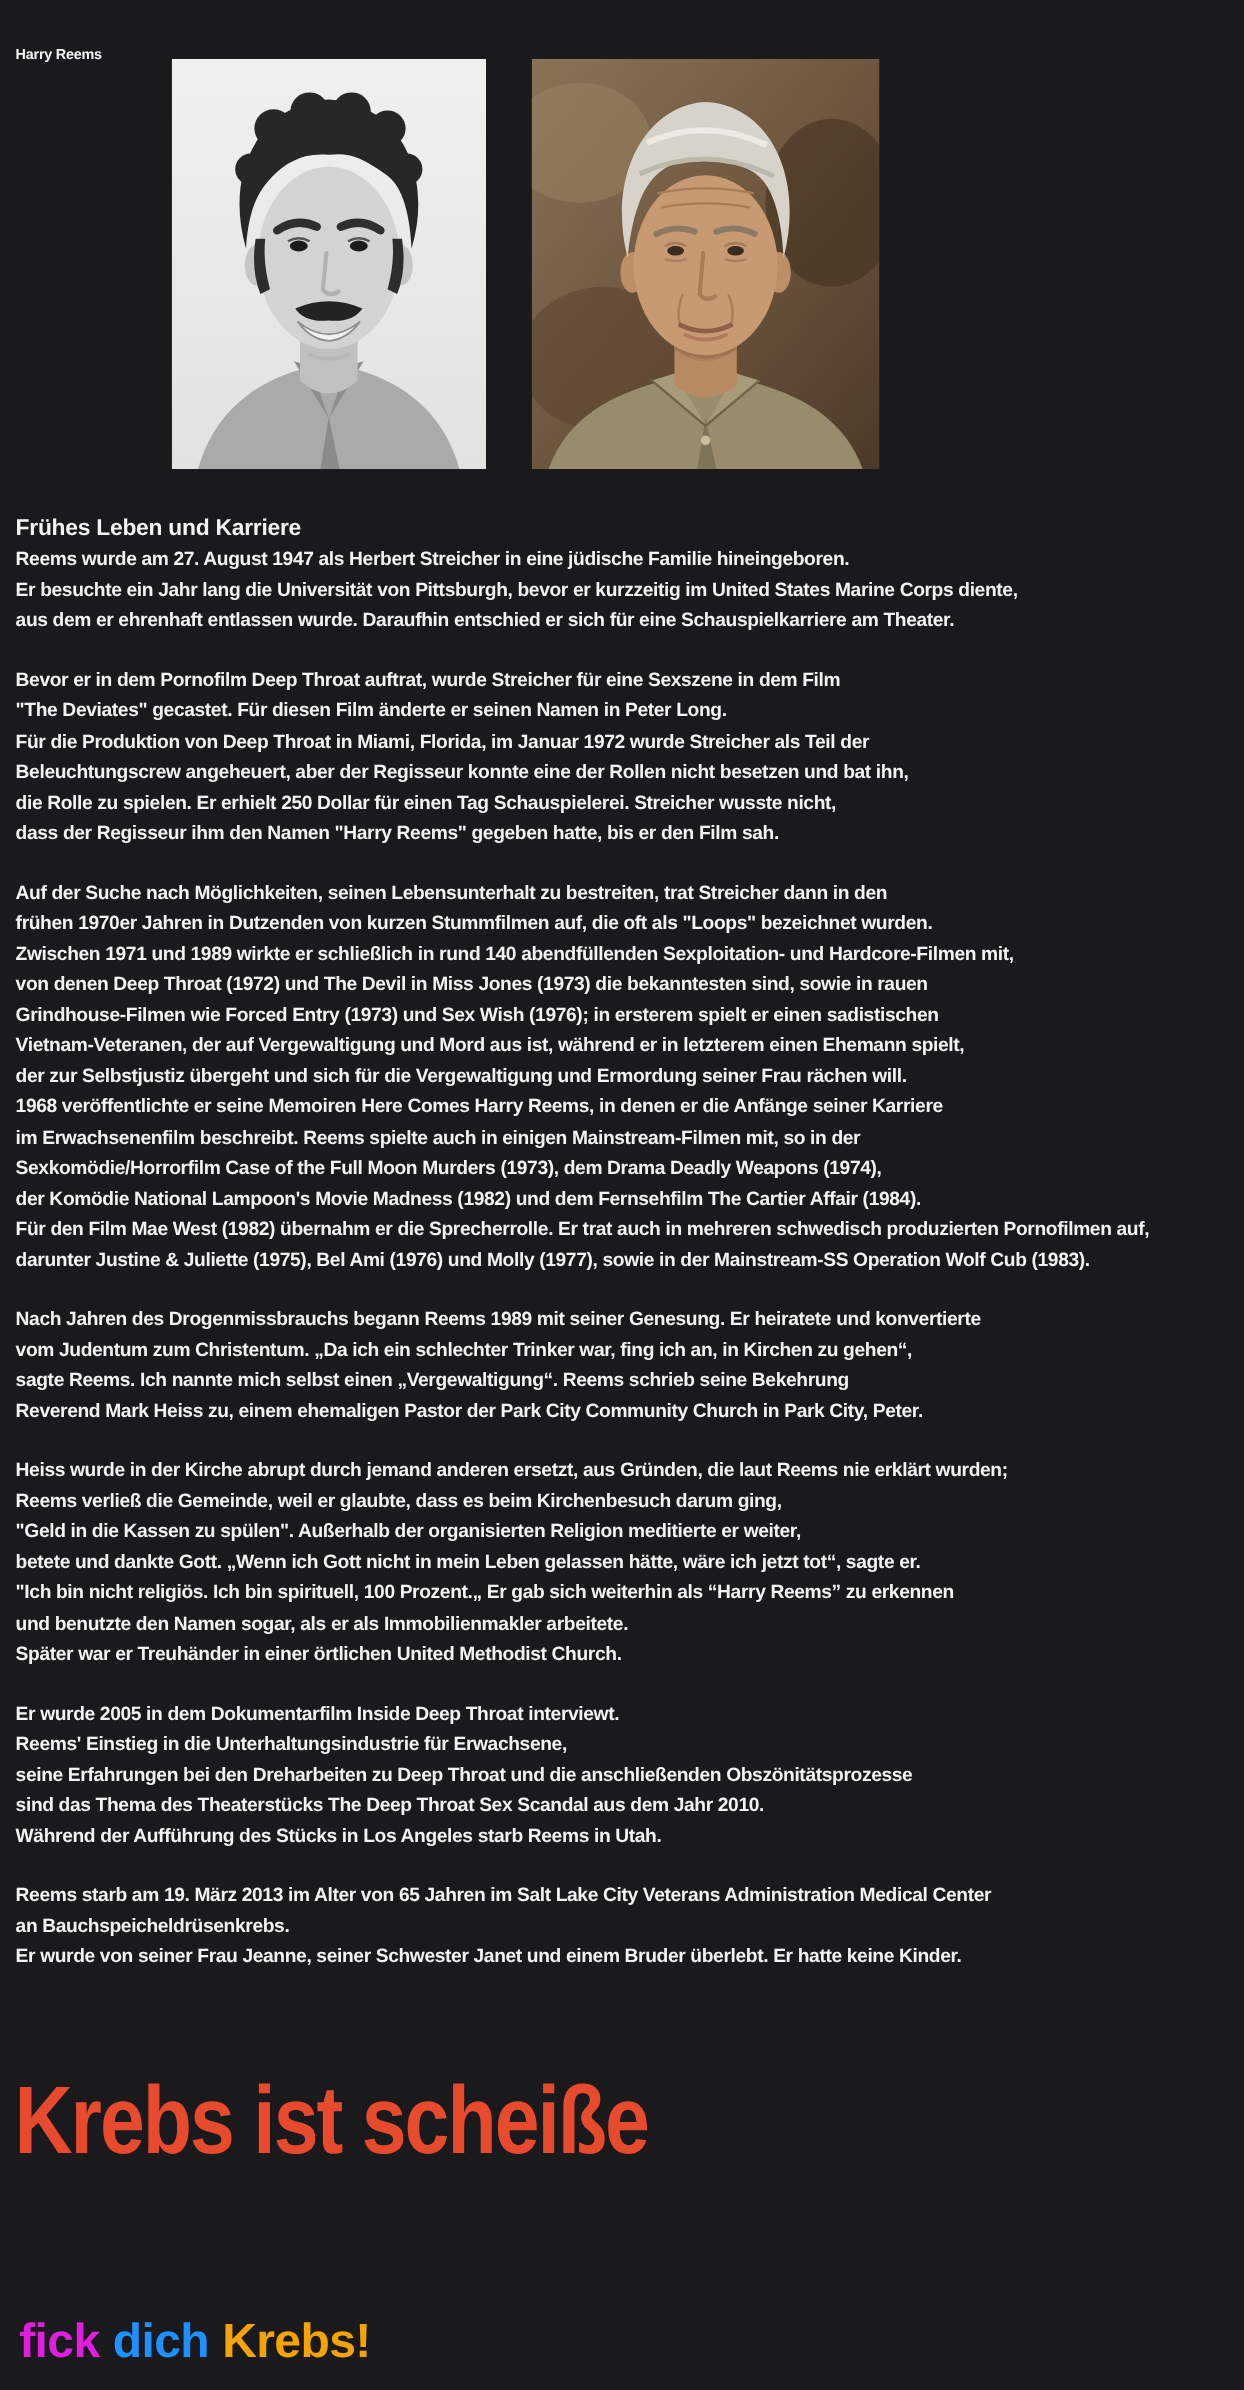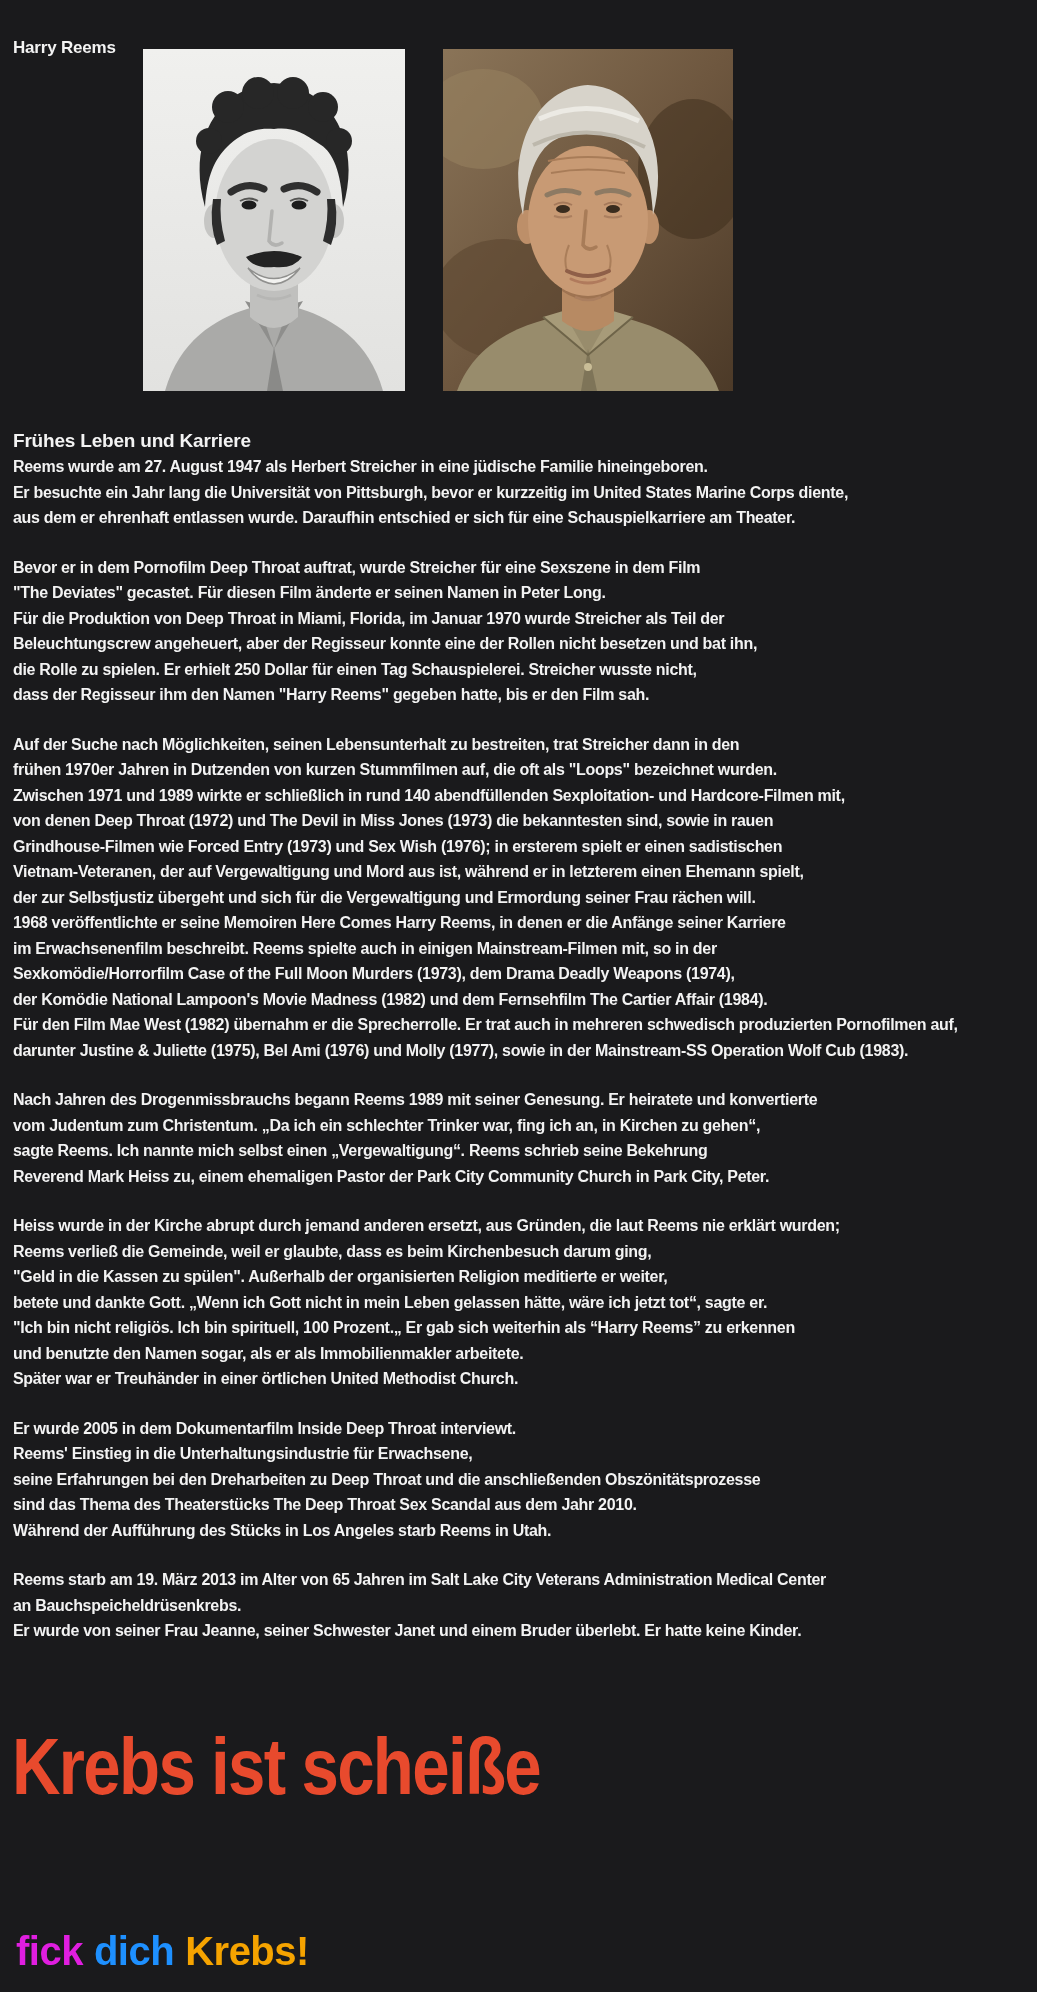--- a/index.html
+++ b/index.html
@@ -10,21 +10,21 @@
     background: #1a1a1c;
     overflow: hidden;
     font-family: "Liberation Sans", "DejaVu Sans", sans-serif;
     font-weight: bold;
     color: #f3f3f3;
   }
   .title {
     position: absolute;
     left: 13px;
     top: 38px;
-    font-size: 17px;
+    font-size: 12px;
     letter-spacing: -0.2px;
     white-space: nowrap;
   }
   .photo { position: absolute; top: 49px; overflow: hidden; }
   .photo svg { display: block; }
   .photo-bw { left: 143px; width: 262px; height: 342px; }
   .photo-color { left: 443px; width: 290px; height: 342px; }
   .article {
     position: absolute;
     left: 13px;
@@ -188,21 +188,21 @@
   <div class="article">
       <div class="para">
         <div class="section-heading">Frühes Leben und Karriere</div>
         <div class="text-line">Reems wurde am 27. August 1947 als Herbert Streicher in eine jüdische Familie hineingeboren.</div>
         <div class="text-line">Er besuchte ein Jahr lang die Universität von Pittsburgh, bevor er kurzzeitig im United States Marine Corps diente,</div>
         <div class="text-line">aus dem er ehrenhaft entlassen wurde. Daraufhin entschied er sich für eine Schauspielkarriere am Theater.</div>
       </div>
       <div class="para">
         <div class="text-line">Bevor er in dem Pornofilm Deep Throat auftrat, wurde Streicher für eine Sexszene in dem Film</div>
         <div class="text-line">"The Deviates" gecastet. Für diesen Film änderte er seinen Namen in Peter Long.</div>
-        <div class="text-line">Für die Produktion von Deep Throat in Miami, Florida, im Januar 1970 wurde Streicher als Teil der</div>
+        <div class="text-line">Für die Produktion von Deep Throat in Miami, Florida, im Januar 1972 wurde Streicher als Teil der</div>
         <div class="text-line">Beleuchtungscrew angeheuert, aber der Regisseur konnte eine der Rollen nicht besetzen und bat ihn,</div>
         <div class="text-line">die Rolle zu spielen. Er erhielt 250 Dollar für einen Tag Schauspielerei. Streicher wusste nicht,</div>
         <div class="text-line">dass der Regisseur ihm den Namen "Harry Reems" gegeben hatte, bis er den Film sah.</div>
       </div>
       <div class="para">
         <div class="text-line">Auf der Suche nach Möglichkeiten, seinen Lebensunterhalt zu bestreiten, trat Streicher dann in den</div>
         <div class="text-line">frühen 1970er Jahren in Dutzenden von kurzen Stummfilmen auf, die oft als "Loops" bezeichnet wurden.</div>
         <div class="text-line">Zwischen 1971 und 1989 wirkte er schließlich in rund 140 abendfüllenden Sexploitation- und Hardcore-Filmen mit,</div>
         <div class="text-line">von denen Deep Throat (1972) und The Devil in Miss Jones (1973) die bekanntesten sind, sowie in rauen</div>
         <div class="text-line">Grindhouse-Filmen wie Forced Entry (1973) und Sex Wish (1976); in ersterem spielt er einen sadistischen</div>

